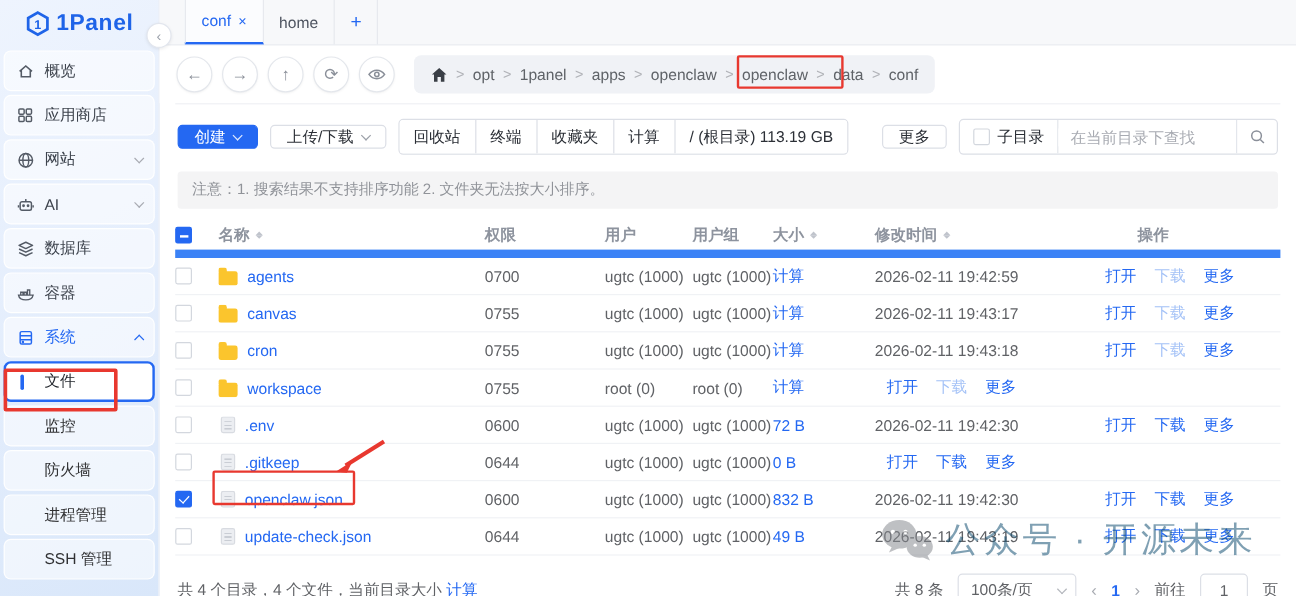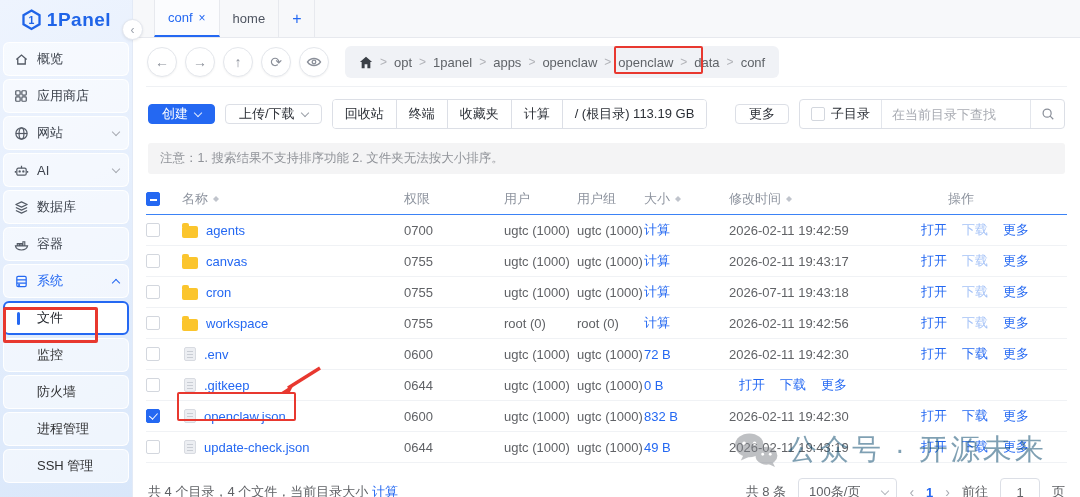--- a/index.html
+++ b/index.html
@@ -53,21 +53,21 @@
   .sg-check{display:flex;align-items:center;gap:6px;padding:0 11px;height:100%;border-right:1px solid #e3e6ec;color:#2b2f36;cursor:pointer}
   .search-input{border:none;outline:none;width:148px;padding:0 10px;font-size:13px;color:#303133;font-family:Liberation Sans, sans-serif}
   .search-input::placeholder{color:#a8abb2}
   .sg-icon{width:34px;height:100%;display:flex;align-items:center;justify-content:center;border-left:1px solid #e3e6ec;color:#8a8f99;cursor:pointer}
 
   .notice{background:#f4f4f5;border-radius:3px;padding:7px 12px;font-size:12.5px;color:#909399;margin:2px 2px 0}
 
   
   .table{margin-top:10px}
   .thead,.tr{display:flex;align-items:center;border-bottom:1px solid #f0f2f5}
-  .thead{height:31px;color:#8d939e;font-weight:normal;border-bottom:1px solid #3b82f6}
+  .thead{height:31px;color:#8d939e;font-weight:bold;border-bottom:7px solid #3b82f6}
   .tr{height:31px}
   .col-check{width:36px;display:flex;align-items:center}
   .col-name{width:222px;display:flex;align-items:center;gap:8px;overflow:hidden}
   .col-perm{width:100px}
   .col-user{width:73px}
   .col-group{width:67px}
   .col-size{width:85px}
   .col-mtime{width:182px}
   .col-ops{flex:1;display:flex;gap:15px;padding-left:10px}
   .thead .col-ops{padding-left:37px}
@@ -408,41 +408,40 @@
                 <span class="cb"></span>
               </div>
     <div class="col-name">
       <span class="ficon folder"></span>
       <a class="link fname">cron</a>
     </div>
     <div class="col-perm c-perm">0755</div>
     <div class="col-user c-user">ugtc (1000)</div>
     <div class="col-group c-group">ugtc (1000)</div>
     <div class="col-size"><a class="link c-size">计算</a></div>
-    <div class="col-mtime c-mtime">2026-07-11 19:43:18</div>
+    <div class="col-mtime c-mtime">2026-02-11 19:43:18</div>
     <div class="col-ops">
       <span class="op op-open">打开</span>
       <span class="op op-dl dim">下载</span>
       <span class="op op-more">更多</span>
     </div>
   </div>
 
   <div class="tr">
     <div class="col-check">
                 <span class="cb"></span>
               </div>
     <div class="col-name">
       <span class="ficon folder"></span>
       <a class="link fname">workspace</a>
     </div>
     <div class="col-perm c-perm">0755</div>
     <div class="col-user c-user">root (0)</div>
     <div class="col-group c-group">root (0)</div>
     <div class="col-size"><a class="link c-size">计算</a></div>
-    <div class="col-mtime c-mtime">2026-02-11 19:42:56</div>
     <div class="col-ops">
       <span class="op op-open">打开</span>
       <span class="op op-dl dim">下载</span>
       <span class="op op-more">更多</span>
     </div>
   </div>
 
   <div class="tr">
     <div class="col-check">
                 <span class="cb"></span>

